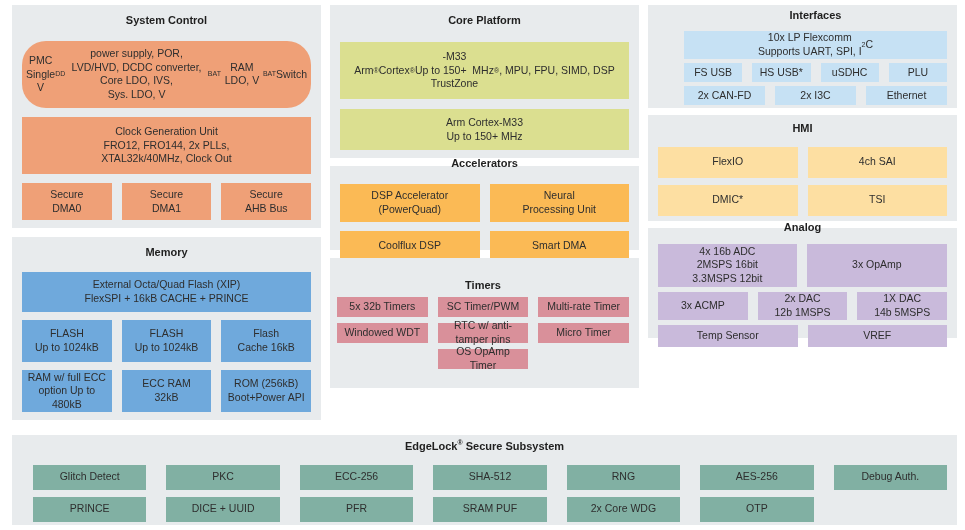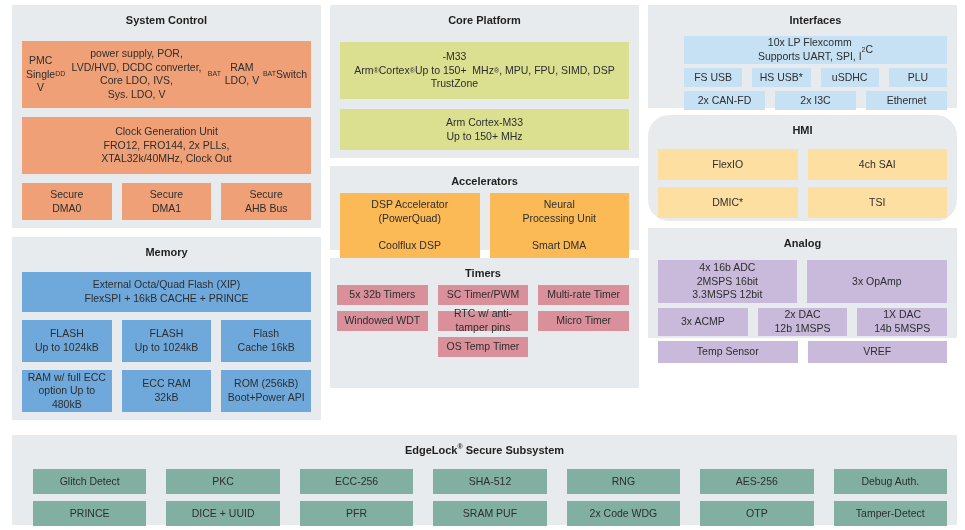--- a/index.html
+++ b/index.html
@@ -7,48 +7,48 @@
     --chartreuse:#DBDF90; --amber:#FBBA55; --rose:#D9909A; --pale-amber:#FDDFA2;
     --lime:#BFCC2E; --lavender:#C9BADB; --teal:#81B0A3; --text:#2e2e2e;
   }
   * { box-sizing:border-box; margin:0; padding:0; }
   html,body { background:#ffffff; }
   body { width:965px; height:530px; font-family:"Liberation Sans", sans-serif; color:var(--text); }
   .page { position:relative; width:965px; height:530px; }
   .top { display:flex; gap:9px; padding:5px 8px 0 12px; }
   .col { display:flex; flex-direction:column; width:309px; }
   .col1 { gap:9px; } .col2 { gap:8px; } .col3 { gap:7px; }
-  .panel { background:var(--panel-bg); padding:6px 10px 8px; display:flex; flex-direction:column; }
+  .panel { background:var(--panel-bg); padding:6px 10px 8px; display:flex; flex-direction:column;justify-content:center; }
   .panel-title { font-size:11px; font-weight:bold; text-align:center; color:#1f1f1f; margin:3px 0 6px; flex:0 0 auto; }
   .c { display:flex; align-items:center; justify-content:center; text-align:center;
        font-size:10.5px; line-height:1.3; color:var(--text); white-space:pre-line; padding:2px 4px; }
   .r { display:flex; gap:10px; }
   .r > .c { flex:1; }
   sup { font-size:7px; line-height:0; } sub { font-size:7px; line-height:0; }
   
   .orange { background:var(--orange); } .blue { background:var(--blue); }
   .ltblue { background:var(--light-blue); } .green { background:var(--chartreuse); }
   .amber { background:var(--amber); } .rose { background:var(--rose); }
   .pamber { background:var(--pale-amber); } .lime { background:var(--lime); }
   .lav { background:var(--lavender); } .teal { background:var(--teal);margin-left:11px; }
   
   .p-sysctl { height:223px; gap:9px; }
-  .p-sysctl .pmc { height:70px; } .p-sysctl .clk { height:60px; } .p-sysctl .dma .c { height:37px; }
+  .p-sysctl .pmc { height:70px;border-radius:24px; } .p-sysctl .clk { height:60px; } .p-sysctl .dma .c { height:37px; }
   .p-mem { height:183px; gap:8px; }
   .p-mem .ext { height:46px; } .p-mem .r .c { height:42px; }
   .p-core { height:153px; gap:10px; }
   .p-core .cpu1 { height:62px; } .p-core .cpu2 { height:44px; }
-  .p-accel { height:84px; }
+  .p-accel { height:84px; gap:9px; }
   .p-accel .row1 .c { height:38px; } .p-accel .row2 .c { height:30px; }
   .p-timers { height:130px;padding-left:7px; }
   .timer-grid { display:grid; grid-template-columns:1fr 1fr 1fr; gap:6px 10px; }
   .timer-grid .c { height:20px; }
   .p-intf { height:103px; gap:4px;padding-left:36px; }
   .p-intf .flexcomm { height:28px; } .p-intf .r .c { height:19px; }
-  .p-hmi { height:106px; gap:7px;border-radius:21px; }
+  .p-hmi { height:106px; gap:7px; }
   .p-hmi .r .c { height:31px; }
   .p-motor { height:51px; }
   .p-motor .r .c { height:22px; }
   .p-analog { height:110px; gap:5px; }
   .p-analog .row1 .c { height:43px; } .p-analog .row2 .c { height:28px; } .p-analog .row3 .c { height:22px; }
   .p-analog .row1 .adc { flex:0 0 48%; }
   .bottom { margin:15px 8px 0 12px; }
   .p-edge { height:90px; gap:7px; }
   .edge-row { display:grid; grid-template-columns:repeat(7,1fr); gap:9px; }
   .edge-row .c { height:25px; }
@@ -124,21 +124,21 @@
       <section class="panel p-timers">
         <div class="panel-title">Timers</div>
         <div class="timer-grid">
           <div class="c rose">5x 32b Timers</div>
           <div class="c rose">SC Timer/PWM</div>
           <div class="c rose">Multi-rate Timer</div>
           <div class="c rose">Windowed WDT</div>
           <div class="c rose">RTC w/ anti-tamper pins</div>
           <div class="c rose">Micro Timer</div>
           <div></div>
-          <div class="c rose">OS Temp Timer</div>
+          <div class="c rose">OS OpAmp Timer</div>
         </div>
       </section>
     </div>
 
     <div class="col col3">
       <section class="panel p-intf">
         <div class="panel-title">Interfaces</div>
         <div class="c ltblue flexcomm">10x LP Flexcomm<br>Supports UART, SPI, I<sup>2</sup>C</div>
         <div class="r">
           <div class="c ltblue">FS USB</div>
@@ -198,18 +198,17 @@
       <div class="c teal">SHA-512</div>
       <div class="c teal">RNG</div>
       <div class="c teal">AES-256</div>
       <div class="c teal">Debug Auth.</div>
     </div>
     <div class="edge-row">
       <div class="c teal">PRINCE</div>
       <div class="c teal">DICE + UUID</div>
       <div class="c teal">PFR</div>
       <div class="c teal">SRAM PUF</div>
-      <div class="c teal">2x Code WDG</div>
+      <div class="c teal">2x Core WDG</div>
       <div class="c teal">OTP</div>
-      <div class="c teal">Tamper-Detect</div>
     </div>
   </section>
 </div>
 
 </body></html>

